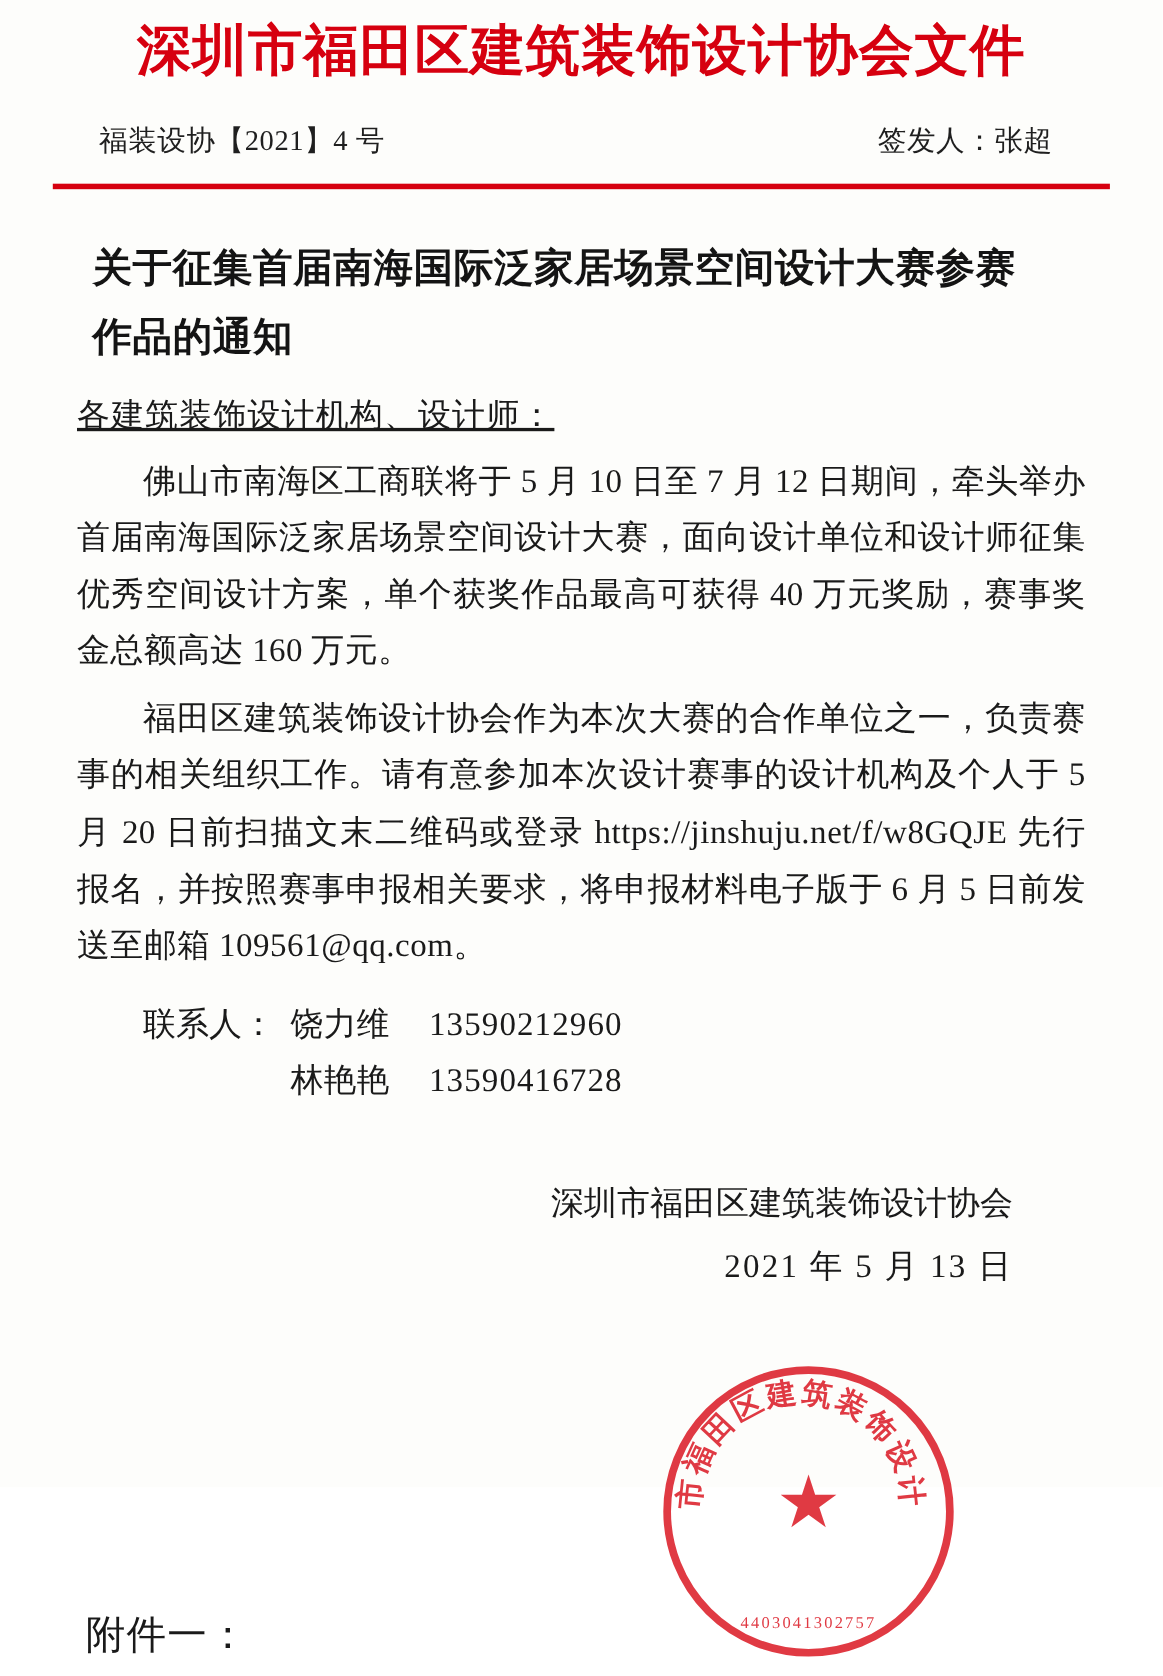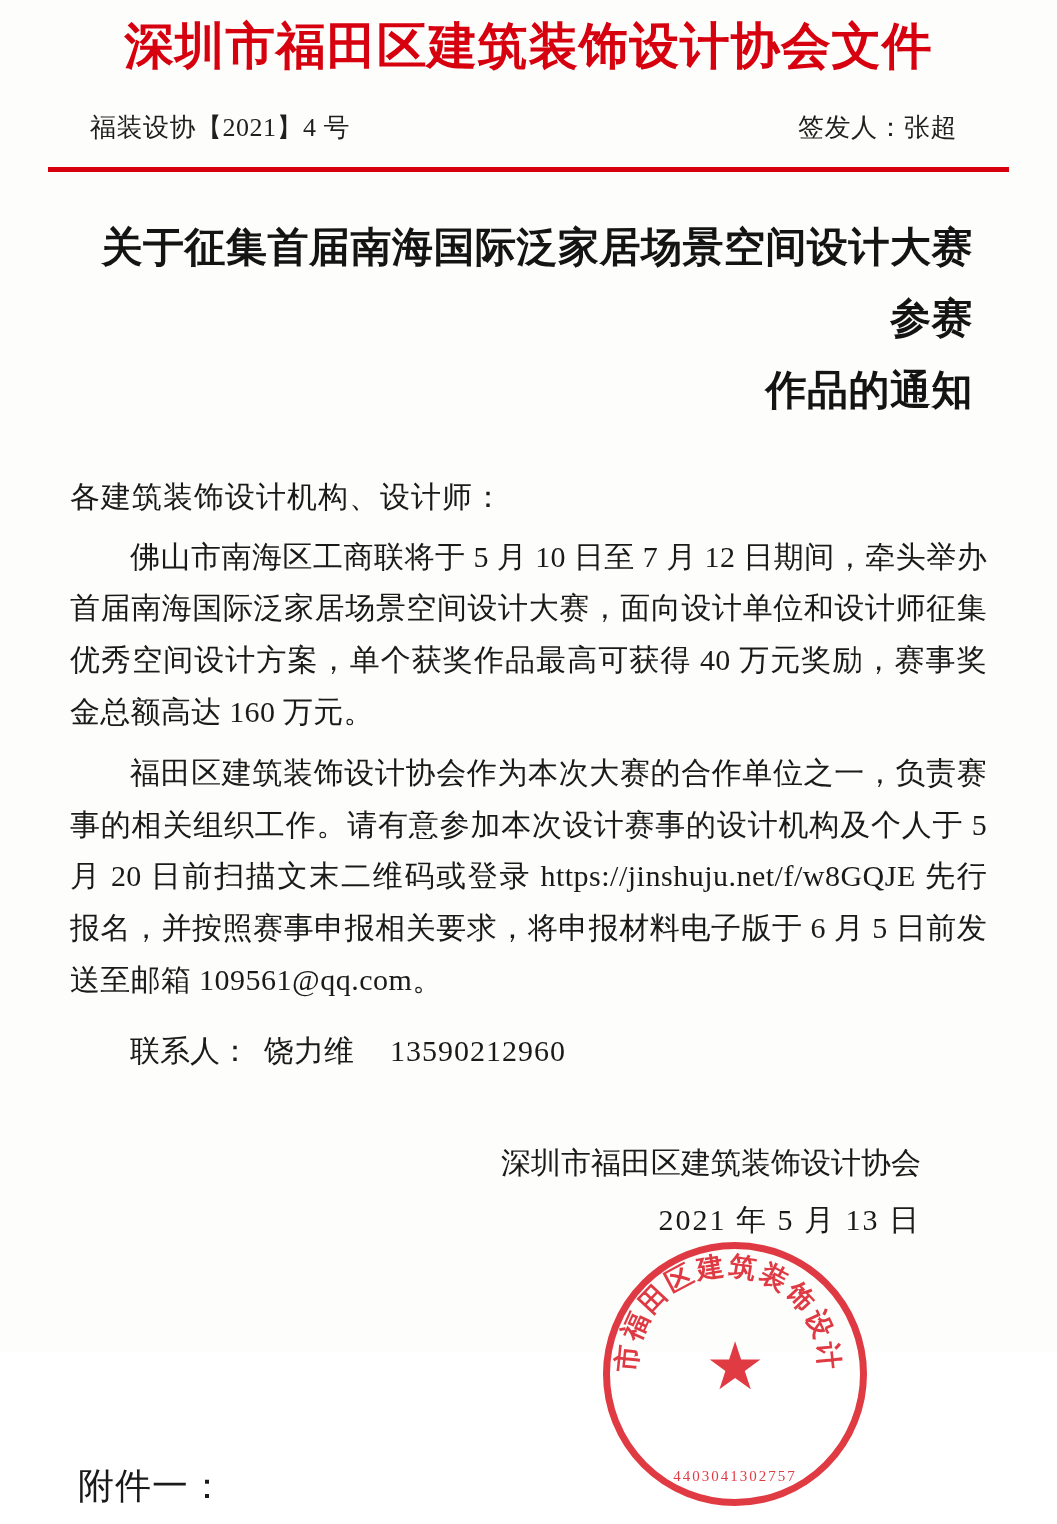--- a/index.html
+++ b/index.html
@@ -56,33 +56,34 @@
     margin: 22px 48px 0 48px;
     height: 5px;
     background: #d6000f;
   }
 
   
   .doc-body {
     padding: 40px 70px 0 70px;
   }
   .doc-title {
-    text-align: right;
+    text-align: left;
     font-weight: bold;
-    font-size: 41px;
+    font-size: 36px;
     line-height: 1.75;
     letter-spacing: 0.5px;
     margin: 0 14px;
     color: #141414;
   }
   .salutation {
-    margin-top: 46px;
+    margin-top: 16px;
     font-size: 30px;
     letter-spacing: 1px;
     line-height: 1.6;
+    text-decoration: underline;
   }
   p.para {
     font-size: 30px;
     line-height: 1.72;
     margin: 10px 0 0 0;
     text-indent: 2em;
     text-align: justify;
     text-justify: inter-ideograph;
     letter-spacing: 0.3px;
   }
@@ -210,20 +211,25 @@
 
     <p class="para">佛山市南海区工商联将于 5 月 10 日至 7 月 12 日期间，牵头举办首届南海国际泛家居场景空间设计大赛，面向设计单位和设计师征集优秀空间设计方案，单个获奖作品最高可获得 40 万元奖励，赛事奖金总额高达 160 万元。</p>
 
     <p class="para"><span>福田区建筑装饰设计协会作为本次大赛的合作单位之一，负责赛事的相关组织工作。请有意参加本次设计赛事的设计机构及个人于 5 月 20 日前扫描文末二维码或登录 </span><span class="url">https://jinshuju.net/f/w8GQJE</span><span> 先行报名，并按照赛事申报相关要求，将申报材料电子版于 6 月 5 日前发送至邮箱 </span><span class="mail">109561@qq.com</span><span>。</span></p>
 
     <div class="contacts">
       <div class="contact-row">
         <span class="label">联系人：</span>
         <span class="name">饶力维</span>
         <span class="phone">13590212960</span>
+      </div>
+      <div class="contact-row second">
+        <span class="label-spacer">联系人：</span>
+        <span class="name">林艳艳</span>
+        <span class="phone">13590416728</span>
       </div>
     </div>
 
     <div class="sign-block">
       <div class="sign-org">深圳市福田区建筑装饰设计协会</div>
       <div class="sign-date">2021 年 5 月 13 日</div>
     </div>
 
   </div>
 

